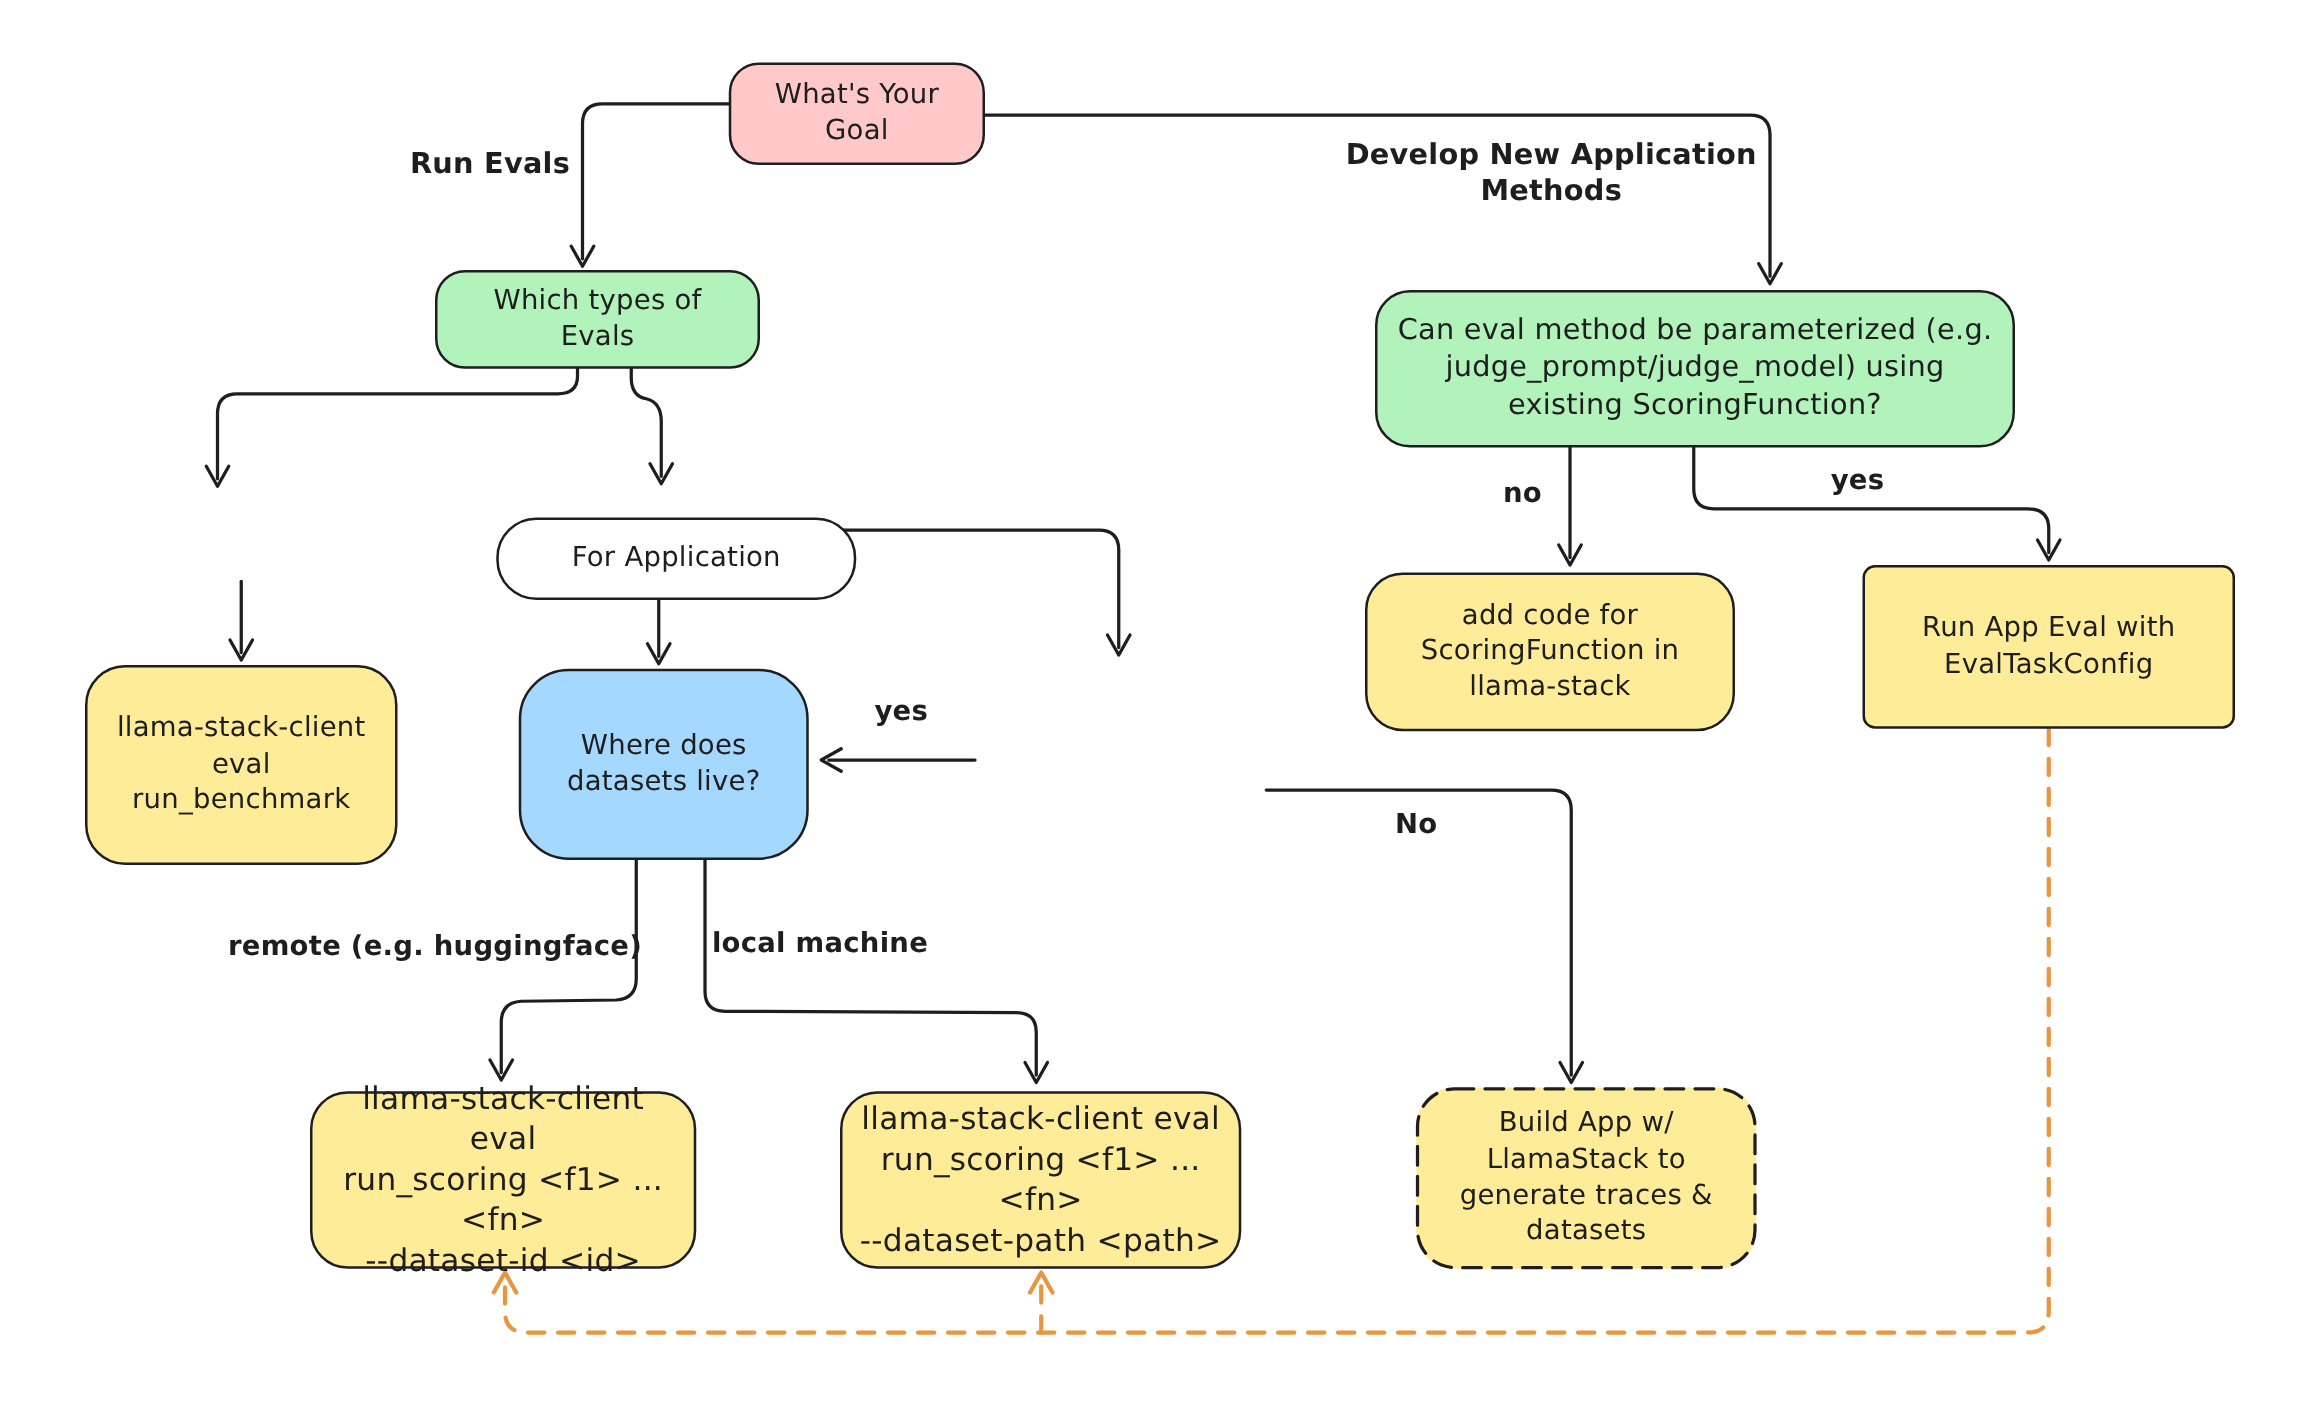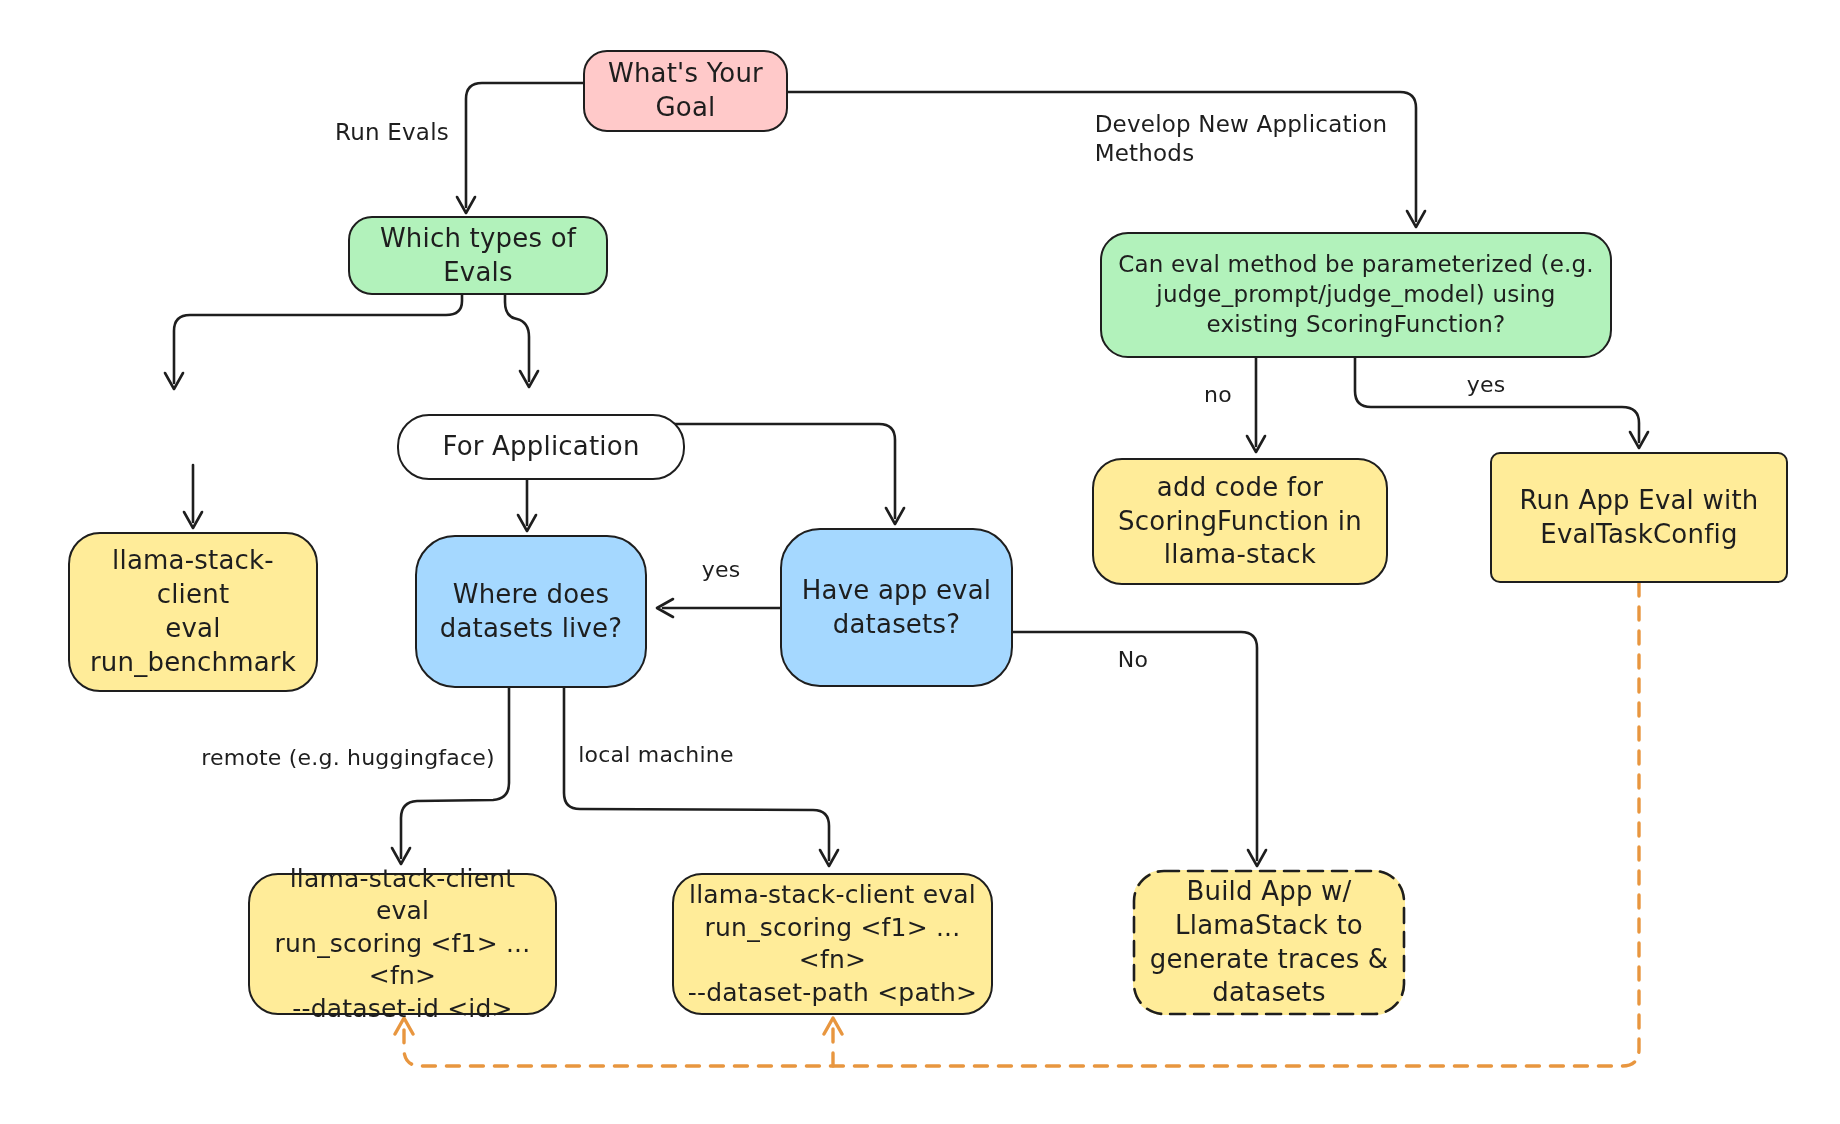--- a/index.html
+++ b/index.html
@@ -9,33 +9,33 @@
     font-family:"DejaVu Sans",sans-serif;color:#1e1e1e;
   }
   svg.layer{position:absolute;left:0;top:0;pointer-events:none;}
   .edge{stroke:var(--ink);stroke-width:2.6;fill:none;stroke-linecap:round;stroke-linejoin:round;}
   .edge-orange{stroke:var(--orange);stroke-width:3.4;fill:none;stroke-linecap:round;stroke-linejoin:round;}
   .dash{stroke-dasharray:13 11;}
   .node{
     position:absolute;display:flex;align-items:center;justify-content:center;
     text-align:center;white-space:pre-line;
     border:2.6px solid var(--ink);
-    font-size:26px;line-height:1.3;letter-spacing:.2px;
+    font-size:22px;line-height:1.3;letter-spacing:.2px;
     box-sizing:border-box;padding:6px 10px;
   }
   .fill-white{background:#ffffff;}
   .fill-pink{background:var(--pink);}
   .fill-green{background:var(--green);}
   .fill-blue{background:var(--blue);}
   .fill-yellow{background:var(--yellow);}
   .code{font-size:25px;}
   .edge-label{
     position:absolute;transform:translate(-50%,-50%);
-    white-space:pre-line;text-align:left;
-    font-size:23px;line-height:1.25;letter-spacing:.2px;color:var(--ink);
+    white-space:pre-line;text-align:center;
+    font-size:23px;line-height:1.25;letter-spacing:.2px;color:var(--ink);font-weight:bold;
   }
   .edge-label.small{font-size:22px;}
 </style>
 </head>
 <body>
 
 <div id="canvas" style="--ink: #1e1e1e; --pink: #ffc9c9; --green: #b2f2bb; --blue: #a5d8ff; --yellow: #ffec99; --orange: #e8963f; --background: #ffffff;">
 
   <svg class="layer" width="1840" height="1124" viewBox="0 0 1840 1124">
     <g>
@@ -110,22 +110,20 @@
 
 
   <div class="node fill-white" style="left:397px;top:414px;width:288px;height:66px;border-radius:32px;">For Application</div>
 
   <div class="node fill-yellow" style="left:68px;top:532px;width:250px;height:160px;border-radius:32px;">llama-stack-client
 eval run_benchmark</div>
 
   <div class="node fill-blue" style="left:415px;top:535px;width:232px;height:153px;border-radius:40px;">Where does
 datasets live?</div>
 
-  <div class="node fill-blue" style="left:780px;top:528px;width:233px;height:159px;border-radius:40px;">Have app eval
-datasets?</div>
 
   <div class="node fill-yellow" style="left:1092px;top:458px;width:296px;height:127px;border-radius:30px;">add code for
 ScoringFunction in
 llama-stack</div>
 
   <div class="node fill-yellow" style="left:1490px;top:452px;width:298px;height:131px;border-radius:10px;">Run App Eval with
 EvalTaskConfig</div>
 
   <div class="node fill-yellow code" style="left:248px;top:873px;width:309px;height:142px;border-radius:30px;">llama-stack-client eval
 run_scoring &lt;f1&gt; ... &lt;fn&gt;

